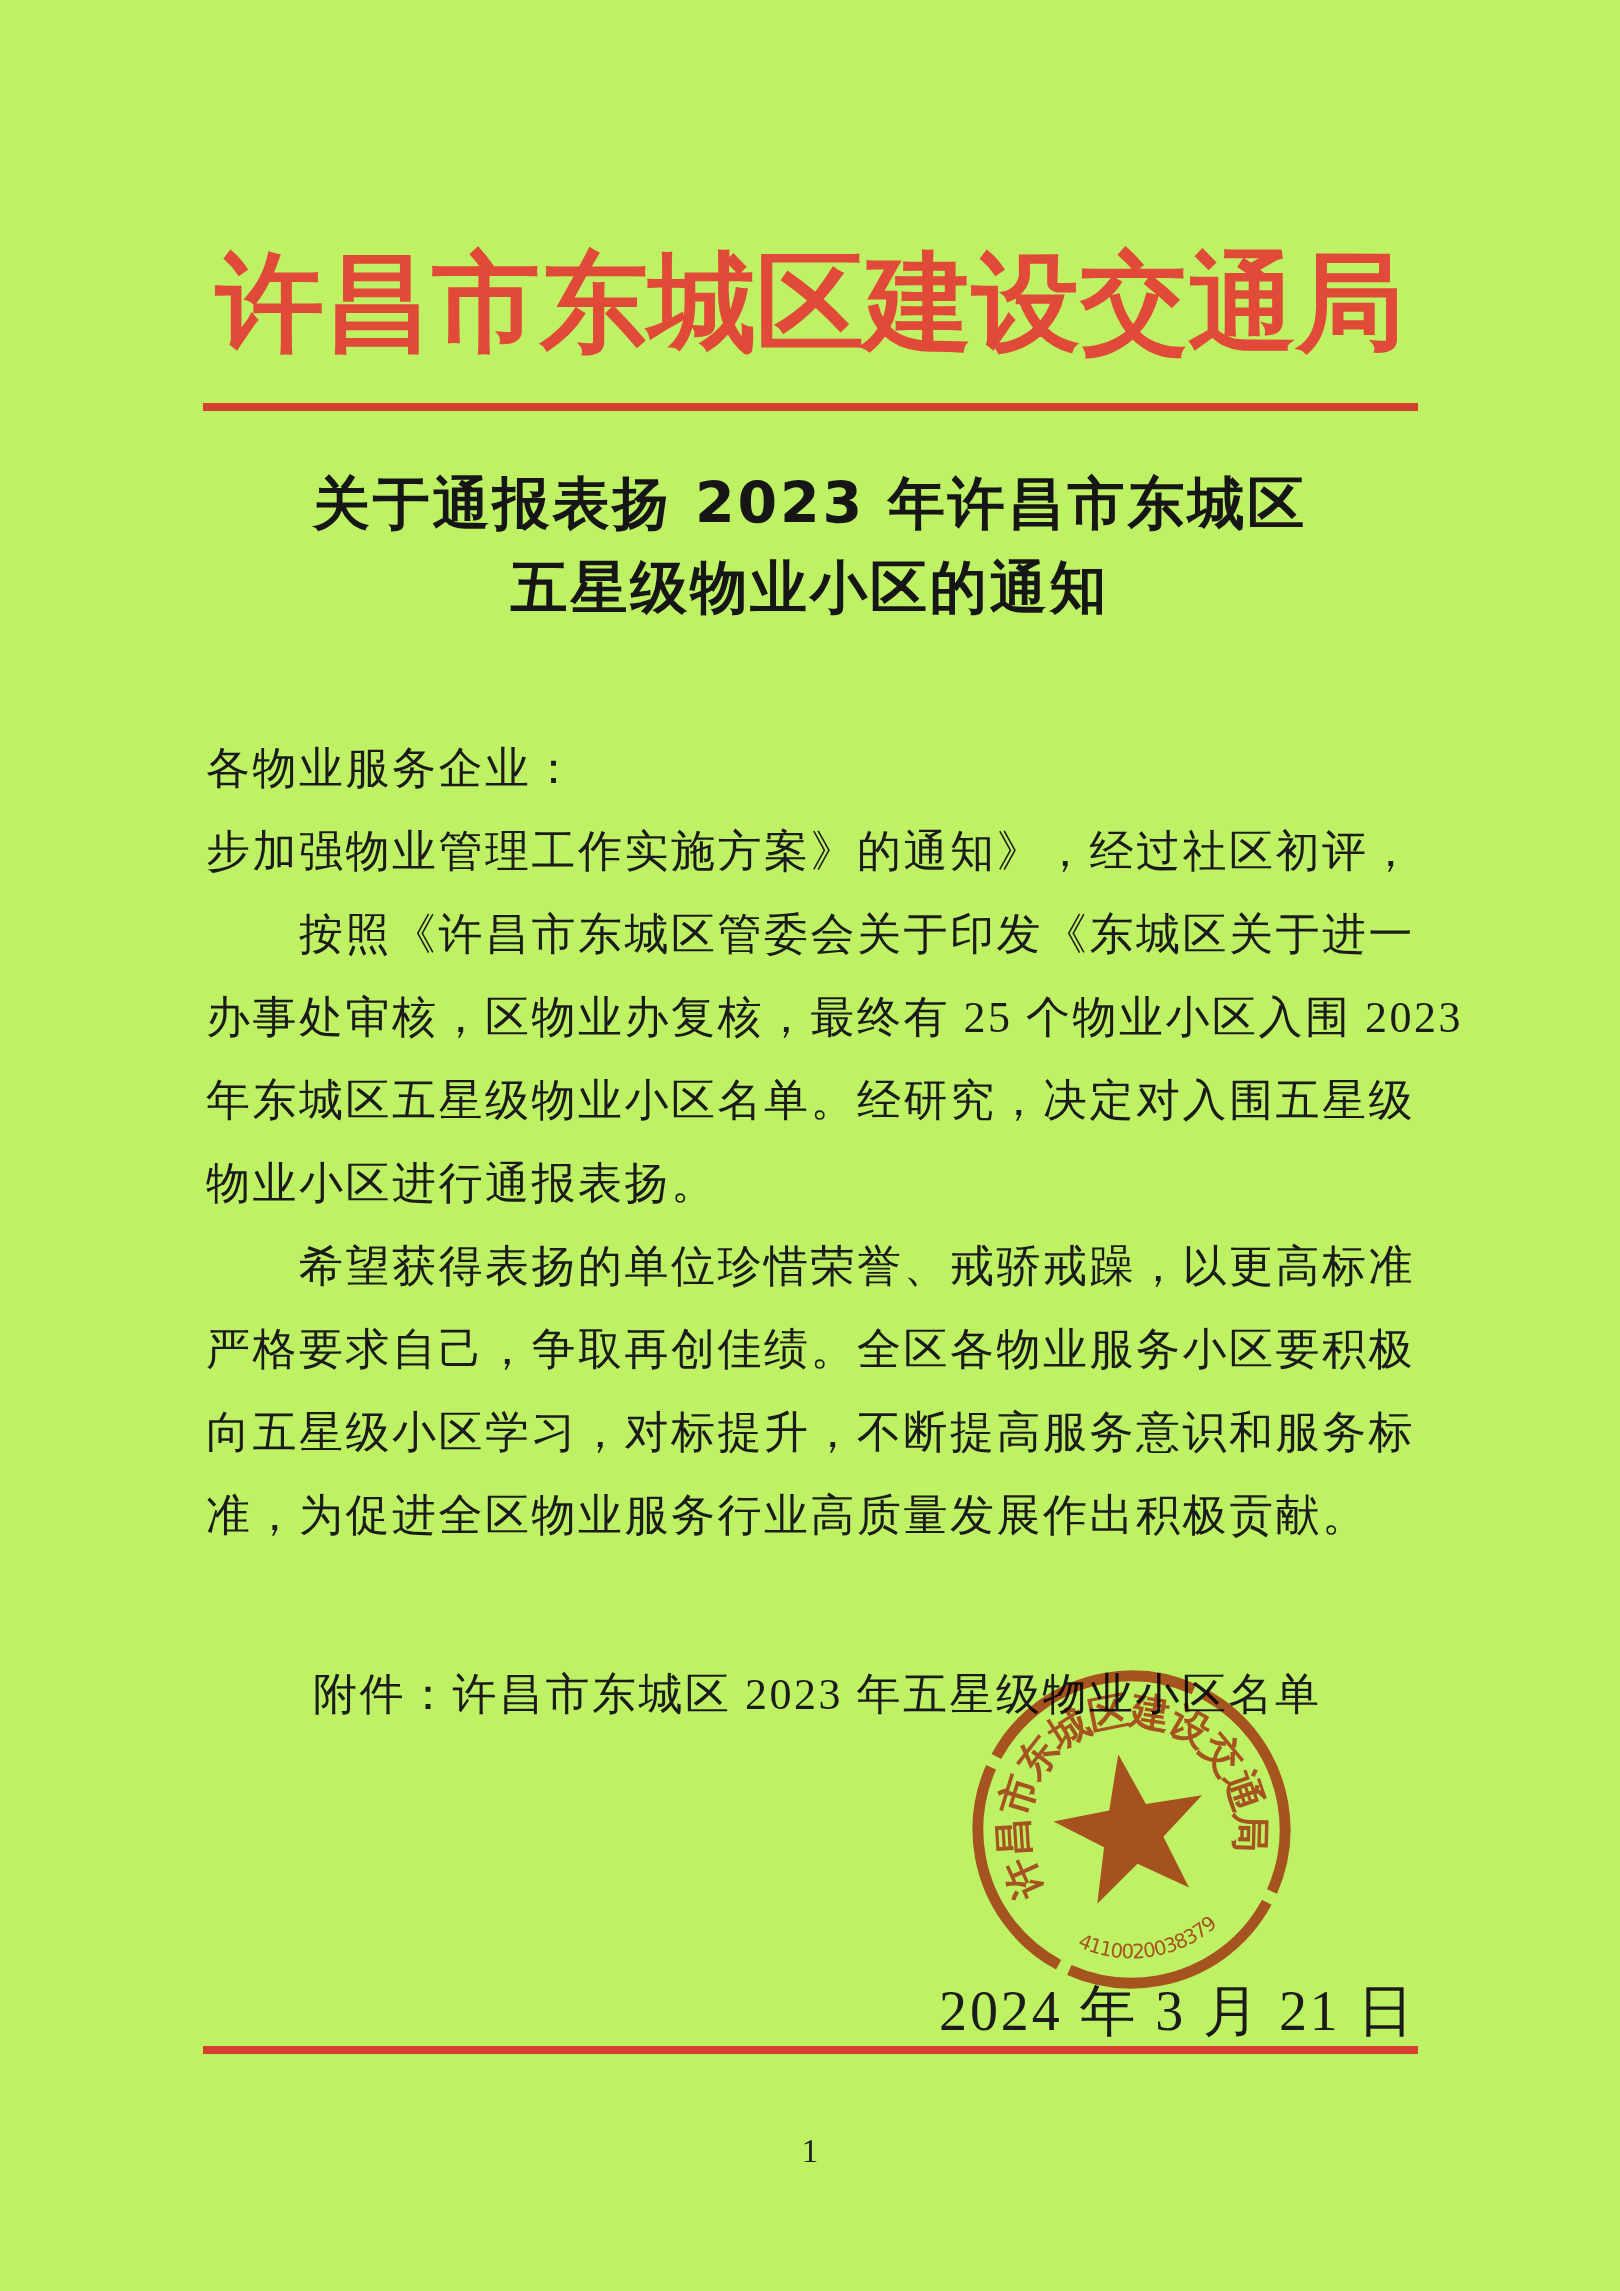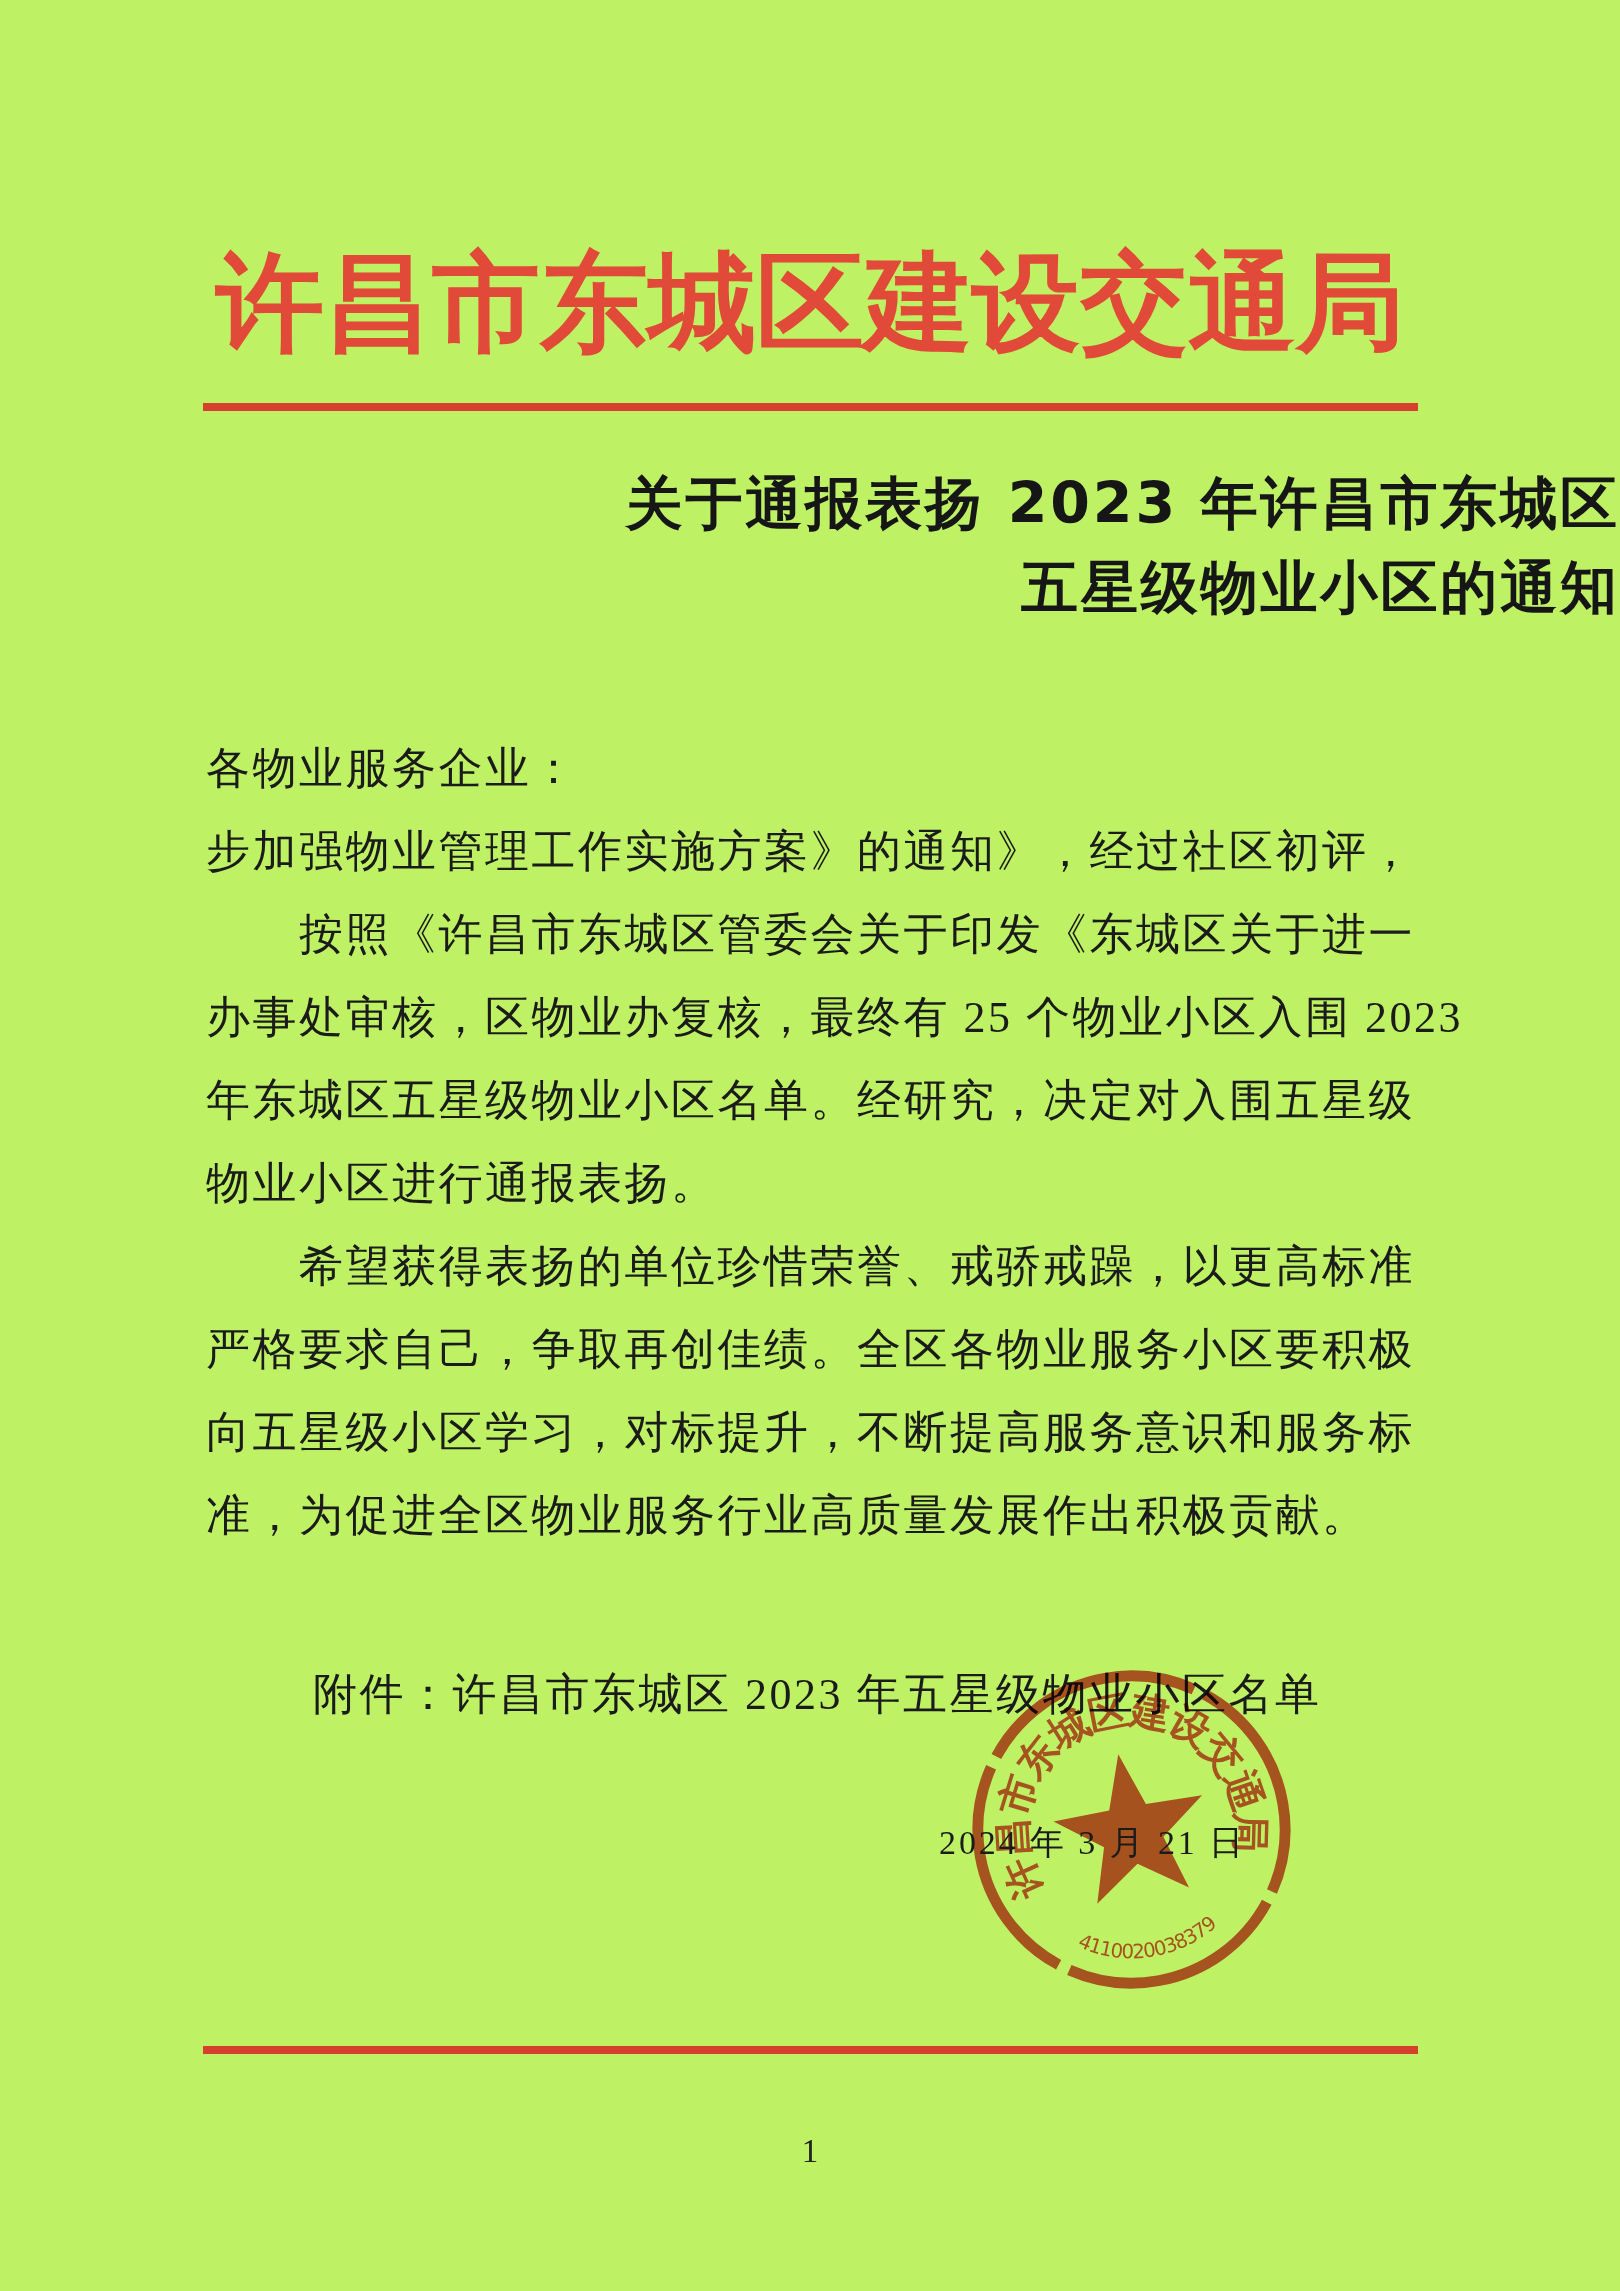--- a/index.html
+++ b/index.html
@@ -38,21 +38,21 @@
   }
   .rule-top { top: 403px; height: 7.8px; }
   .rule-bottom { top: 2046px; height: 7.8px; }
 
   
   .doc-title {
     position: absolute;
     top: 461px;
     left: 0;
     width: 100%;
-    text-align: right;
+    text-align: center;
     font-family: "DejaVu Sans", sans-serif;
     font-weight: 700;
     font-size: 57px;
     line-height: 84px;
     letter-spacing: 2.9px;
     color: #161616;
     white-space: nowrap;
   }
 
   
@@ -104,23 +104,23 @@
     fill: #d93a31;
   }
   .seal-serial {
     font-family: "DejaVu Sans", sans-serif;
     font-size: 20px;
     fill: #d93a31;
   }
 
   .date {
     position: absolute;
-    top: 1801px;
+    top: 1970px;
     left: 939px;
-    font-size: 34px;
+    font-size: 56px;
     line-height: 83px;
     letter-spacing: 2.9px;
     white-space: nowrap;
     color: #1b1b1b;
   }
 
   .page-number {
     position: absolute;
     top: 2122px;
     left: 0;

